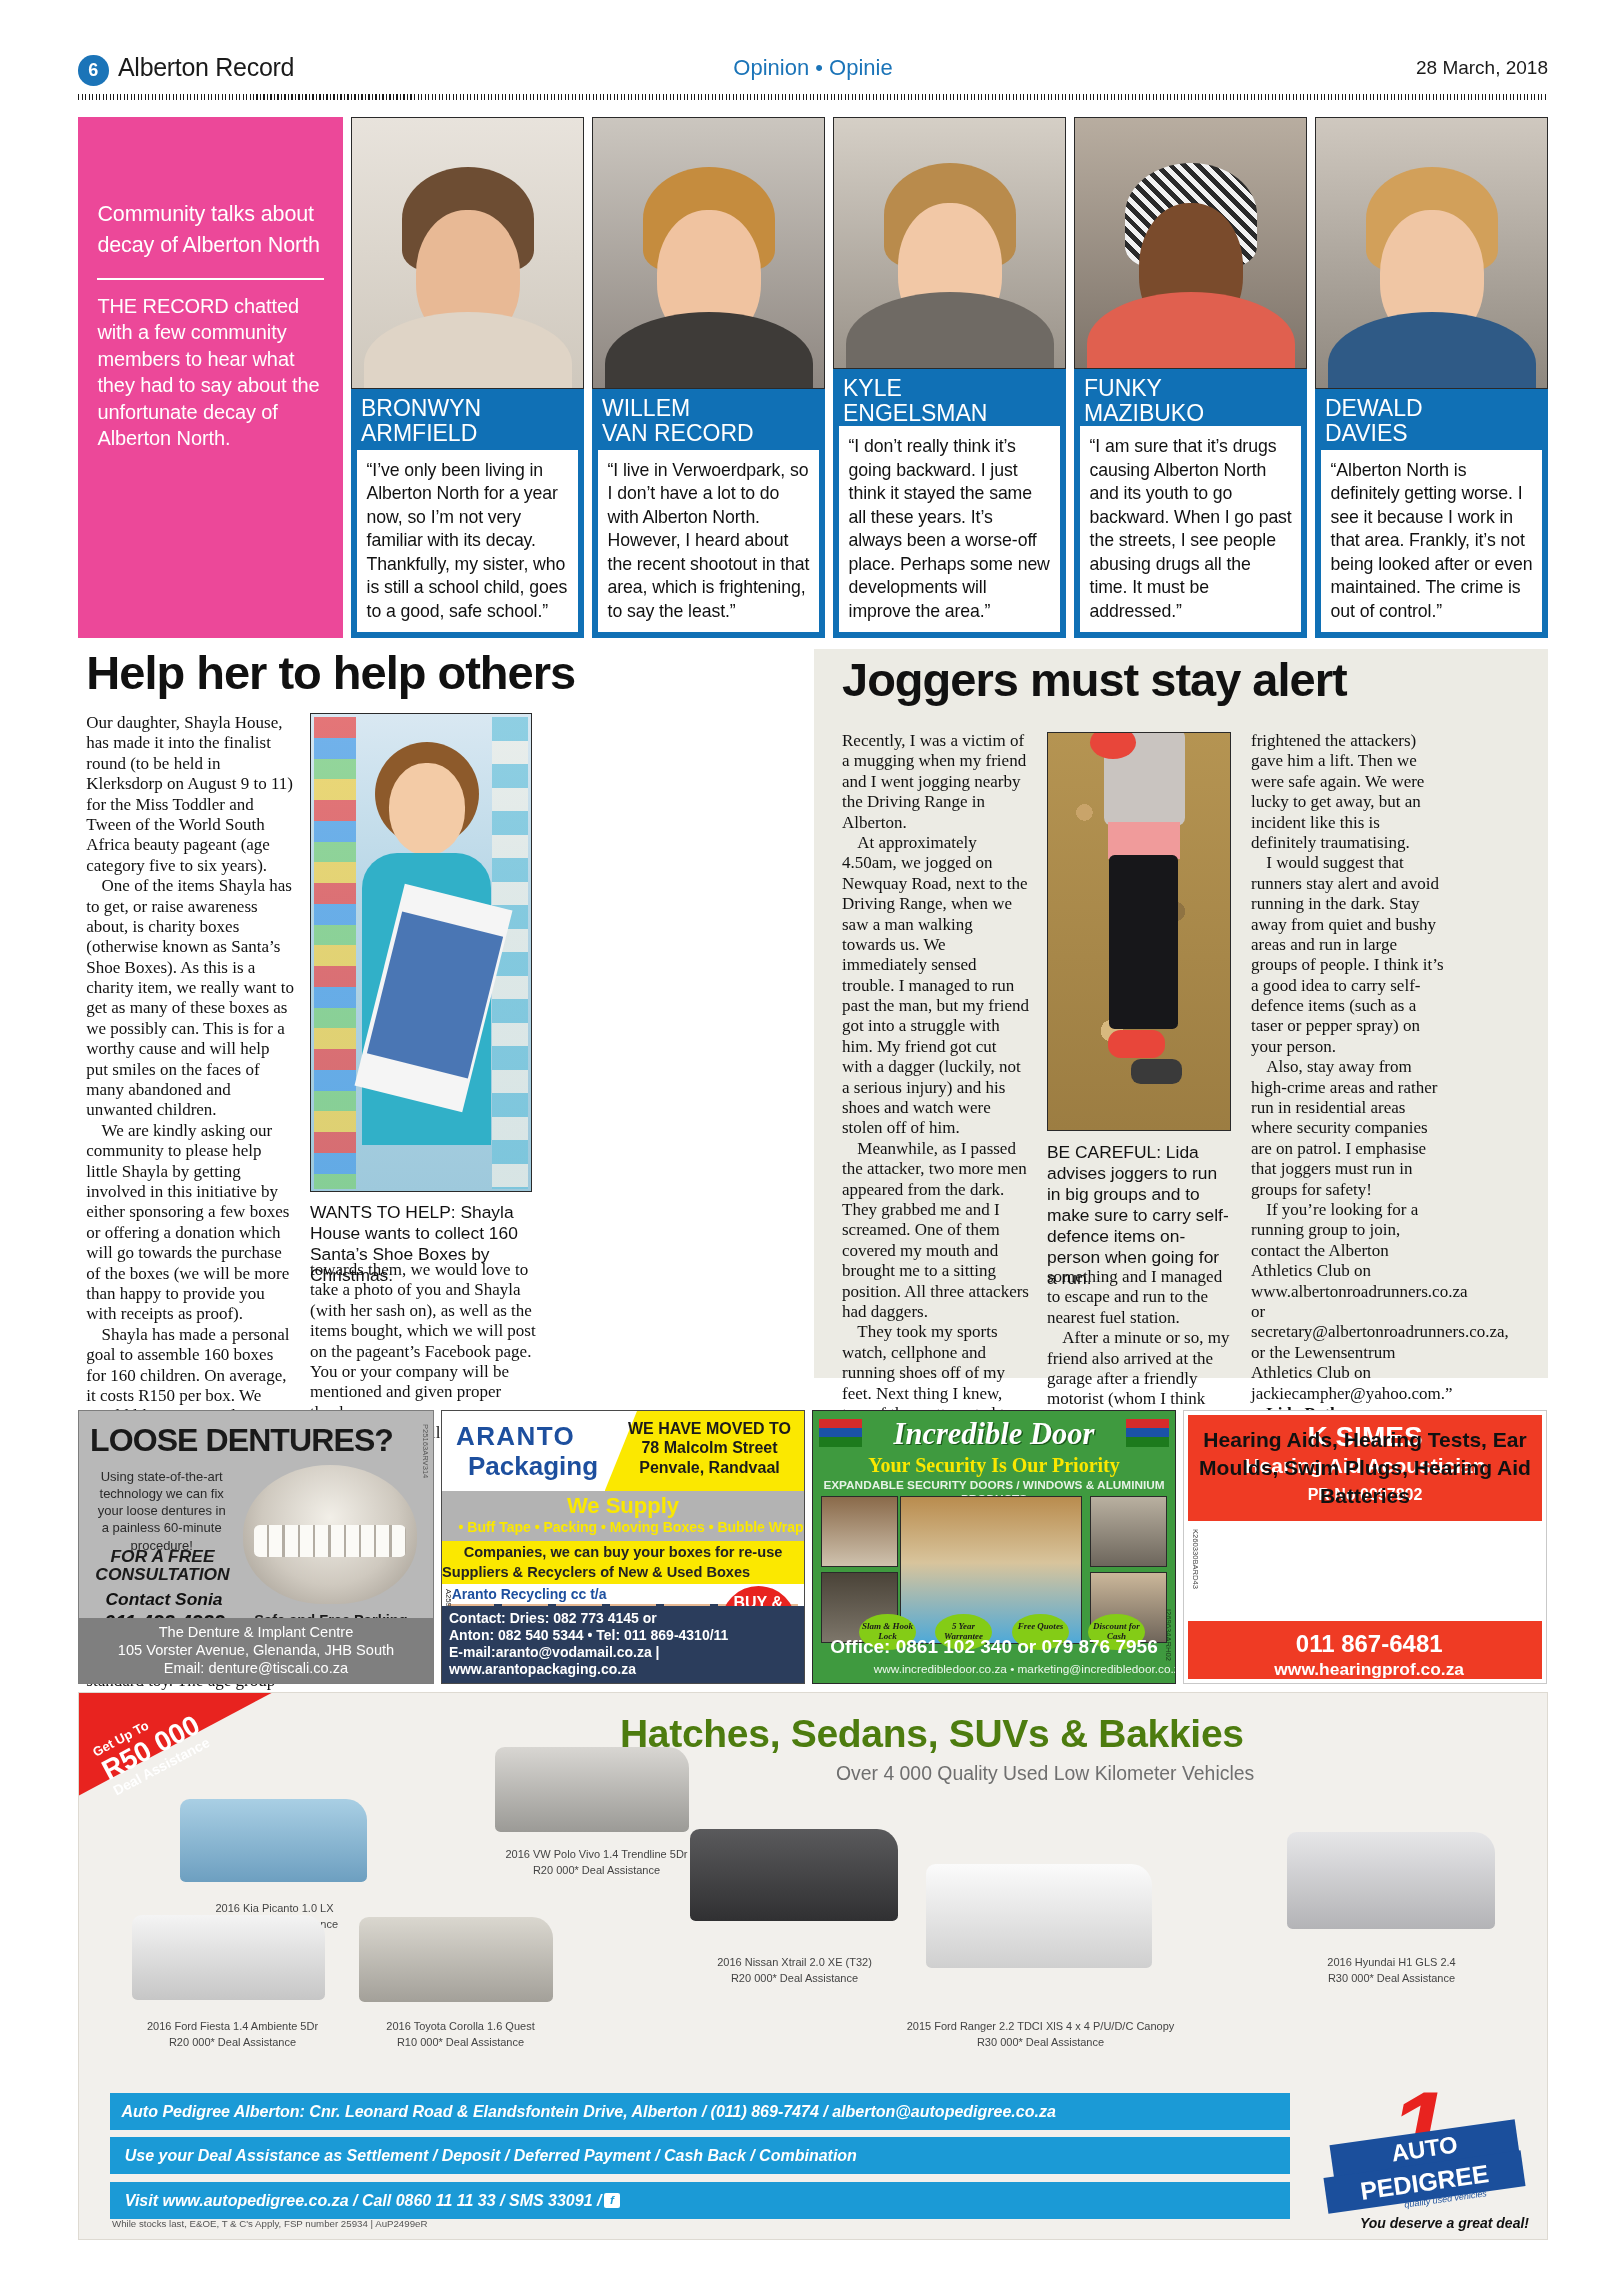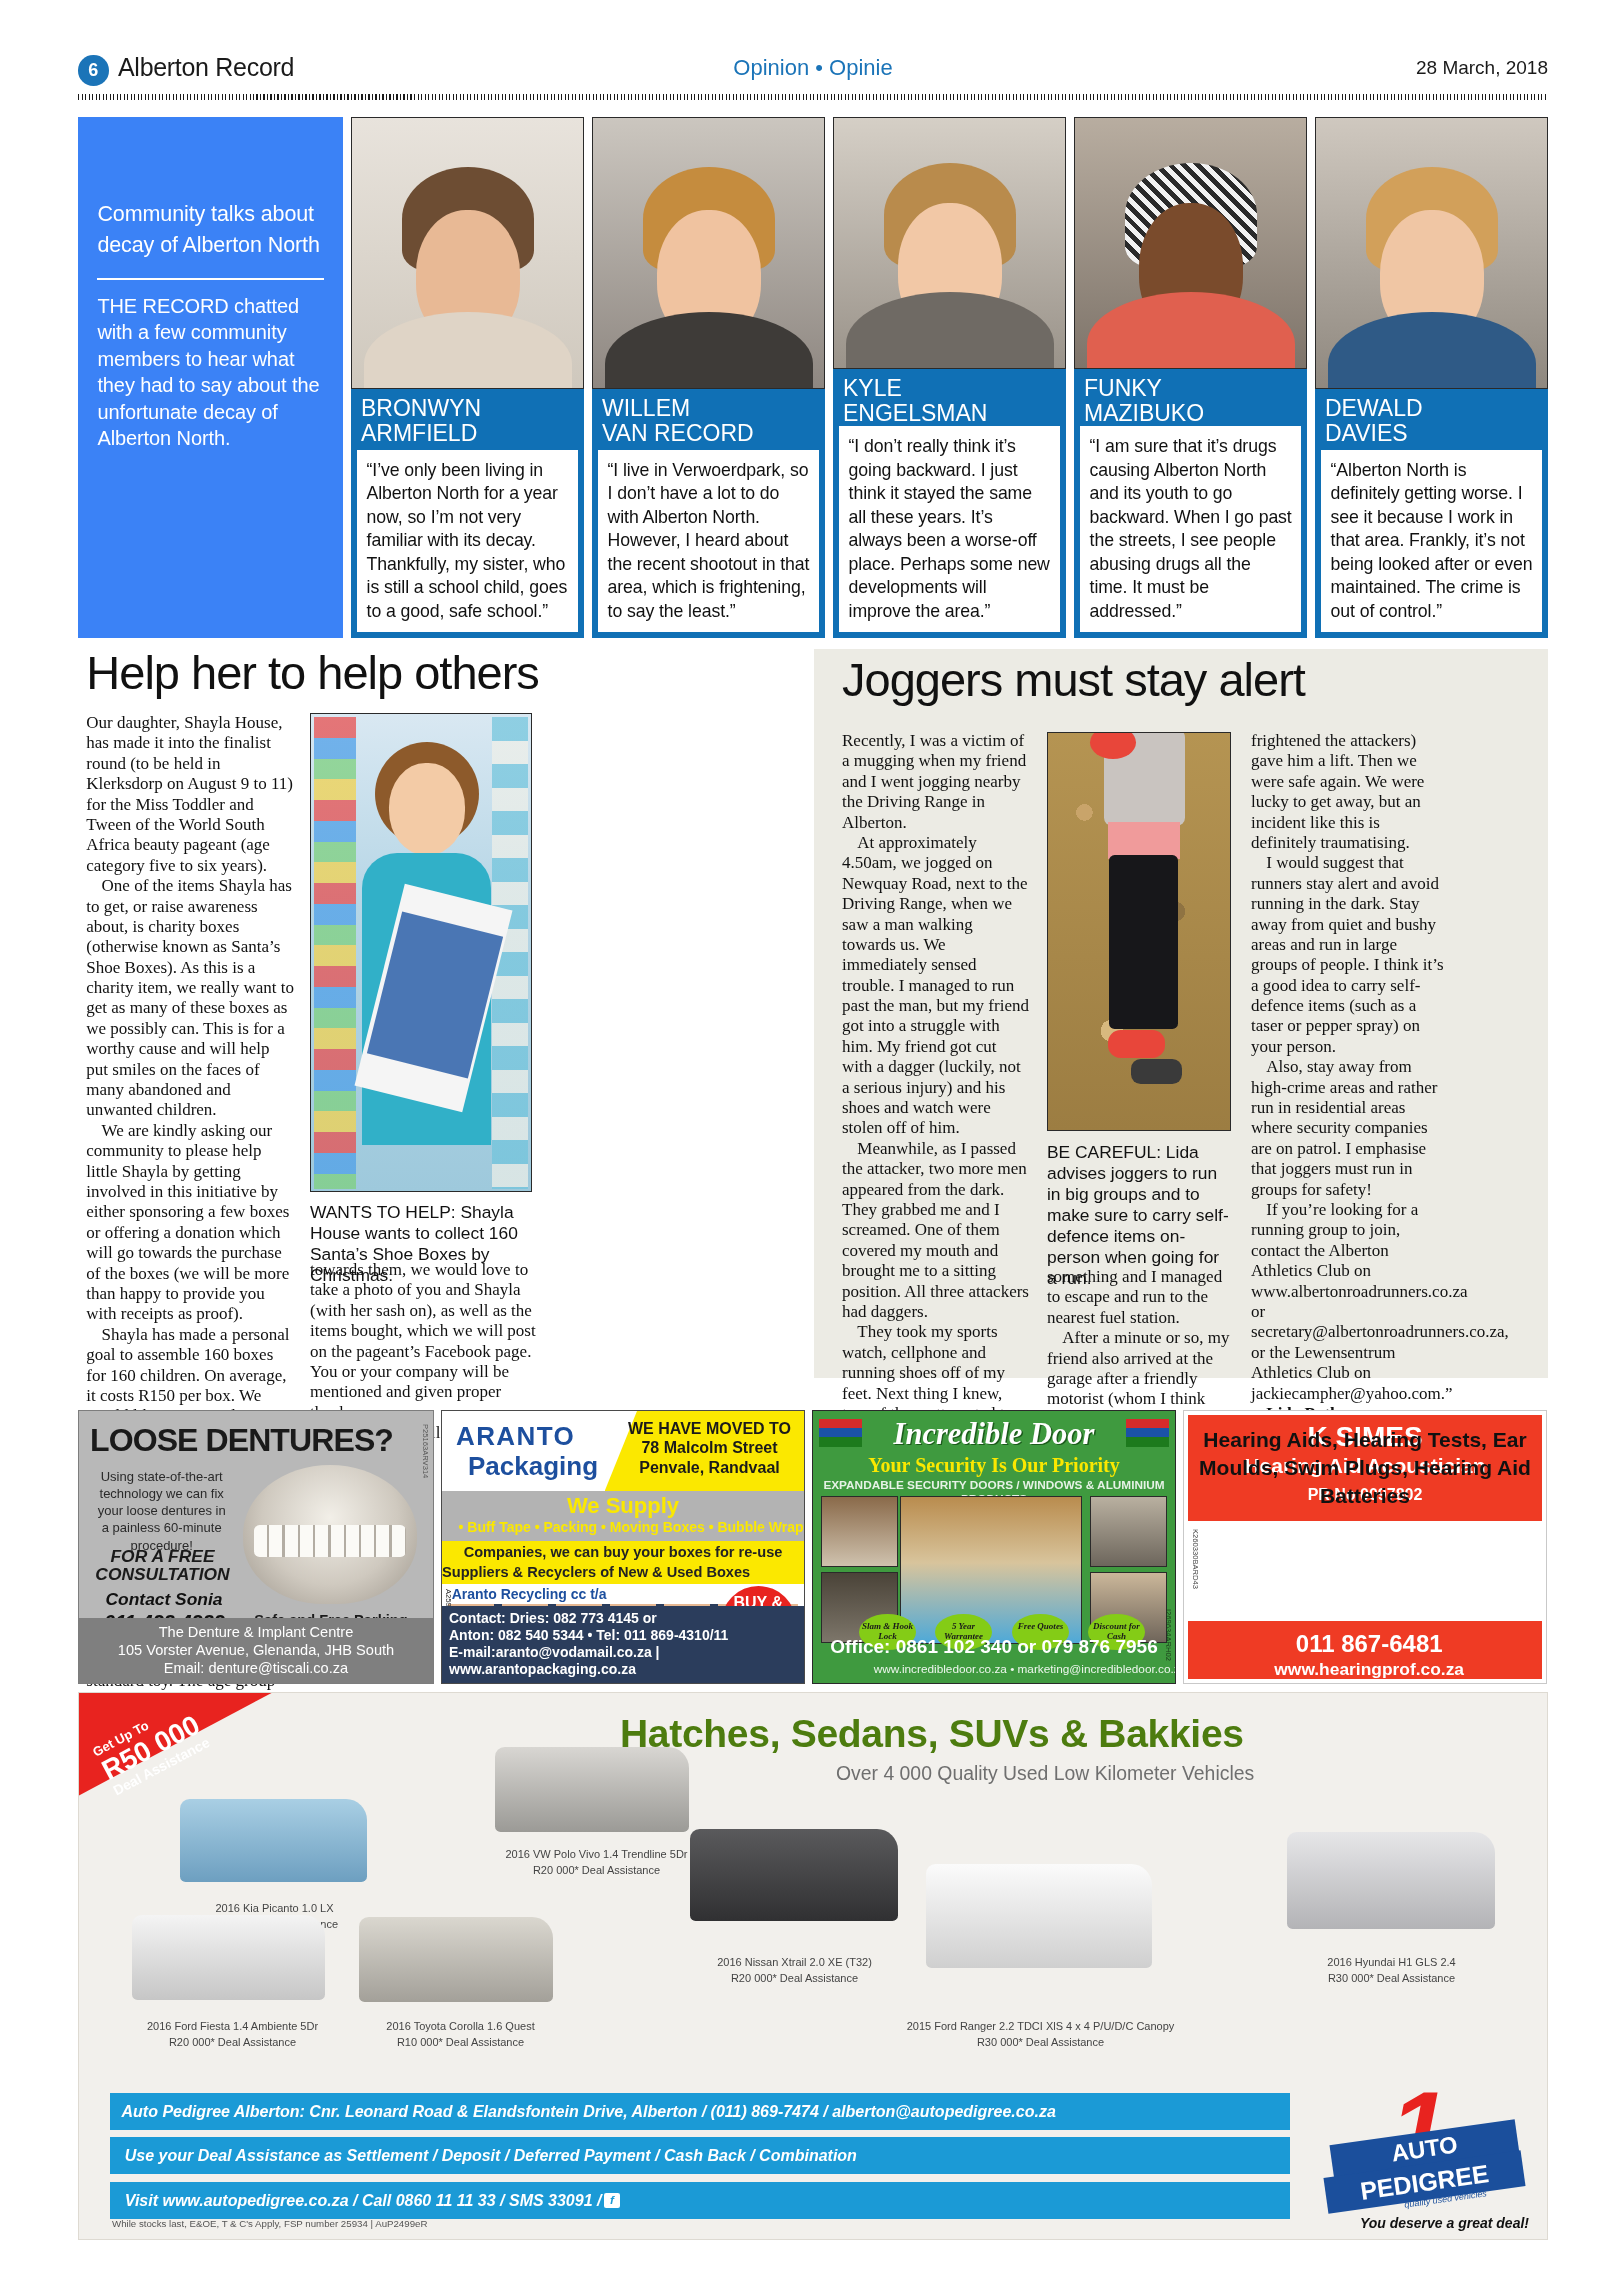--- a/index.html
+++ b/index.html
@@ -16,21 +16,21 @@
     background:#1b74b8;color:#fff;font-size:18px;font-weight:bold;line-height:30.5px;text-align:center;}
   .pubname{position:absolute;left:40px;top:-1.4px;font-size:25px;color:#1a1a1a;letter-spacing:-0.3px;}
   .section-title{position:absolute;left:50%;top:1.4px;transform:translateX(-50%);
     font-size:22px;color:#1b74b8;white-space:nowrap;}
   .issue-date{position:absolute;right:0;top:2.8px;font-size:19px;color:#1a1a1a;white-space:nowrap;}
   .rule-dash{position:absolute;left:78px;top:94px;width:1470px;height:6.2px;
     background:repeating-linear-gradient(90deg,#1a1a1a 0px,#1a1a1a 1.4px,#ffffff 1.4px,#ffffff 3.5px);}
 
   
   .vox{position:absolute;left:78px;top:117px;width:1470px;height:521px;display:flex;gap:8.3px;}
-  .vox-intro{width:265px;background:#3b82f6;color:#fff;box-sizing:border-box;padding:82px 19.4px 14px 19.4px;}
+  .vox-intro{width:265px;background:#ec4899;color:#fff;box-sizing:border-box;padding:82px 19.4px 14px 19.4px;}
   .vox-intro h2{margin:0;font-size:21.5px;font-weight:normal;line-height:1.46;letter-spacing:-0.1px;}
   .vox-intro hr{border:0;border-top:2.8px solid #fff;margin:16.7px 0 12.5px 0;}
   .vox-intro p{margin:0;font-size:20px;line-height:1.32;letter-spacing:-0.1px;}
 
   .vox-card{flex:1;display:flex;flex-direction:column;}
   .vox-photo{height:278px;background:#c9c2b8;border:1.4px solid #2a2a2a;box-sizing:border-box;position:relative;overflow:hidden;}
   .vox-photo .sky{position:absolute;inset:0;}
   .vox-photo .face{position:absolute;left:50%;top:34%;transform:translateX(-50%);
      width:104px;height:132px;border-radius:48% 48% 44% 44%;}
   .vox-photo .hair{position:absolute;left:50%;top:18%;transform:translateX(-50%);
@@ -41,21 +41,21 @@
      line-height:1.07;letter-spacing:0px;min-height:51px;box-sizing:border-box;}
   .vox-quote-wrap{background:#1070b5;padding:0 5.6px 5.6px 5.6px;flex:1;display:flex;}
   .vox-quote{background:#fff;flex:1;padding:9px 9.7px;font-size:17.7px;line-height:1.33;color:#111;
      letter-spacing:-0.1px;}
 
   
   .articles{position:absolute;left:78px;top:649px;width:1470px;height:729px;display:flex;gap:0;}
   .art-left{width:736px;position:relative;}
   .art-right{width:734px;position:relative;background:#ecebe4;}
 
-  .headline{font-size:47px;font-weight:normal;color:#111;letter-spacing:-1px;line-height:1;margin:0;}
+  .headline{font-size:47px;font-weight:bold;color:#111;letter-spacing:-1px;line-height:1;margin:0;}
   .hl-left{position:absolute;left:8.3px;top:0px;}
   .hl-right{position:absolute;left:28px;top:7px;}
 
   .bodycol{font-family:"Liberation Serif", serif;font-size:17px;line-height:1.2;color:#111;
      text-align:left;}
   .bodycol p{margin:0;text-indent:15.3px;}
   .bodycol p.first{text-indent:0;}
 
   .lcol1{position:absolute;left:8.3px;top:64px;width:208px;}
   .lphoto{position:absolute;left:232px;top:64px;width:222px;height:479px;

